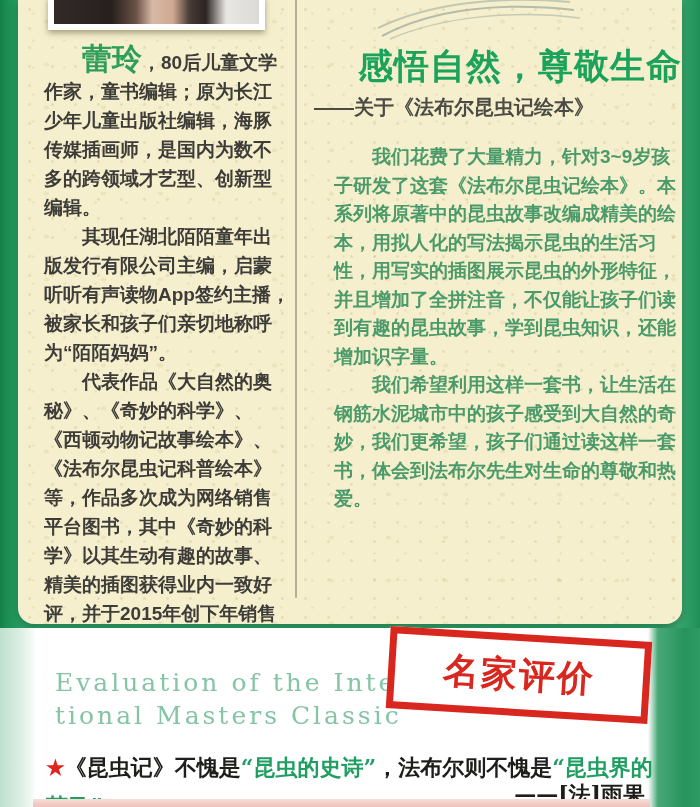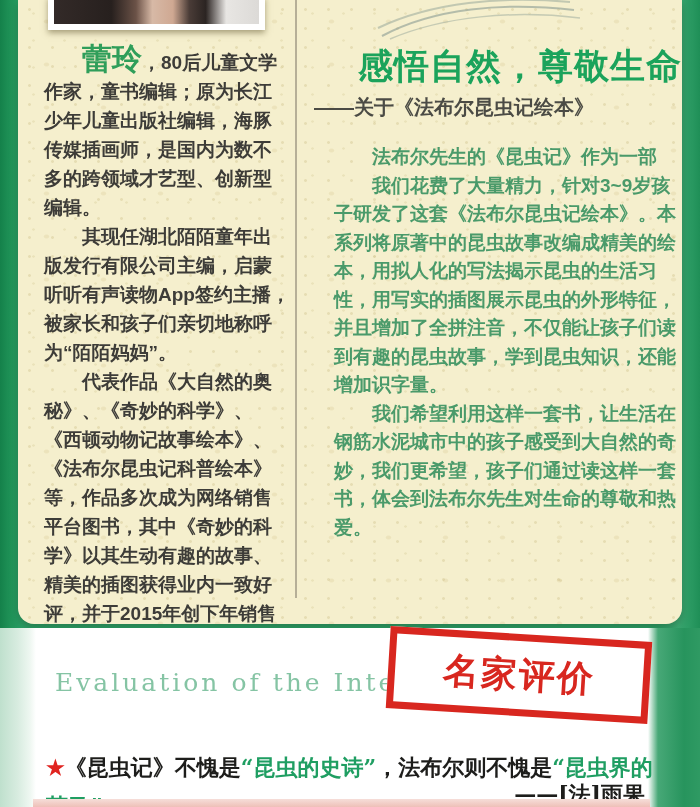--- a/index.html
+++ b/index.html
@@ -75,30 +75,30 @@
     <div class="article-col">
       <svg class="swirl-svg" width="230" height="40" viewBox="0 0 230 40">
         <path d="M8,36 C60,8 130,2 200,10" fill="none" stroke="#98a79b" stroke-width="2" opacity="0.7"></path>
         <path d="M4,28 C58,2 128,-4 196,2" fill="none" stroke="#98a79b" stroke-width="2" opacity="0.55"></path>
         <path d="M16,39 C70,16 140,10 206,18" fill="none" stroke="#98a79b" stroke-width="1.5" opacity="0.5"></path>
       </svg>
 
       <h1 class="article-title">感悟自然，尊敬生命</h1>
       <div class="article-subtitle">——关于《法布尔昆虫记绘本》</div>
       <div class="article-body">
-        <p>法布尔先生的《昆虫记》作为一部</p>
         <p>我们花费了大量精力，针对3~9岁孩子研发了这套《法布尔昆虫记绘本》。本系列将原著中的昆虫故事改编成精美的绘本，用拟人化的写法揭示昆虫的生活习性，用写实的插图展示昆虫的外形特征，并且增加了全拼注音，不仅能让孩子们读到有趣的昆虫故事，学到昆虫知识，还能增加识字量。</p>
         <p>我们希望利用这样一套书，让生活在钢筋水泥城市中的孩子感受到大自然的奇妙，我们更希望，孩子们通过读这样一套书，体会到法布尔先生对生命的尊敬和热爱。</p>
       </div>
     </div>
   </div>
 
   <div class="bottom-section">
     <div class="english-caption">
       <div>Evaluation of the Interna-</div>
+      <div>tional Masters Classic</div>
     </div>
 
     <div class="review-stamp">
       <span>名家评价</span>
     </div>
 
     <div class="quote-line"><span class="star">★</span><span>《昆虫记》不愧是</span><span class="hl">“昆虫的史诗”</span><span>，法布尔则不愧是</span><span class="hl">“昆虫界的荷马”</span><span>。</span></div>
 
     <div class="attribution">——[法]雨果</div>
 

